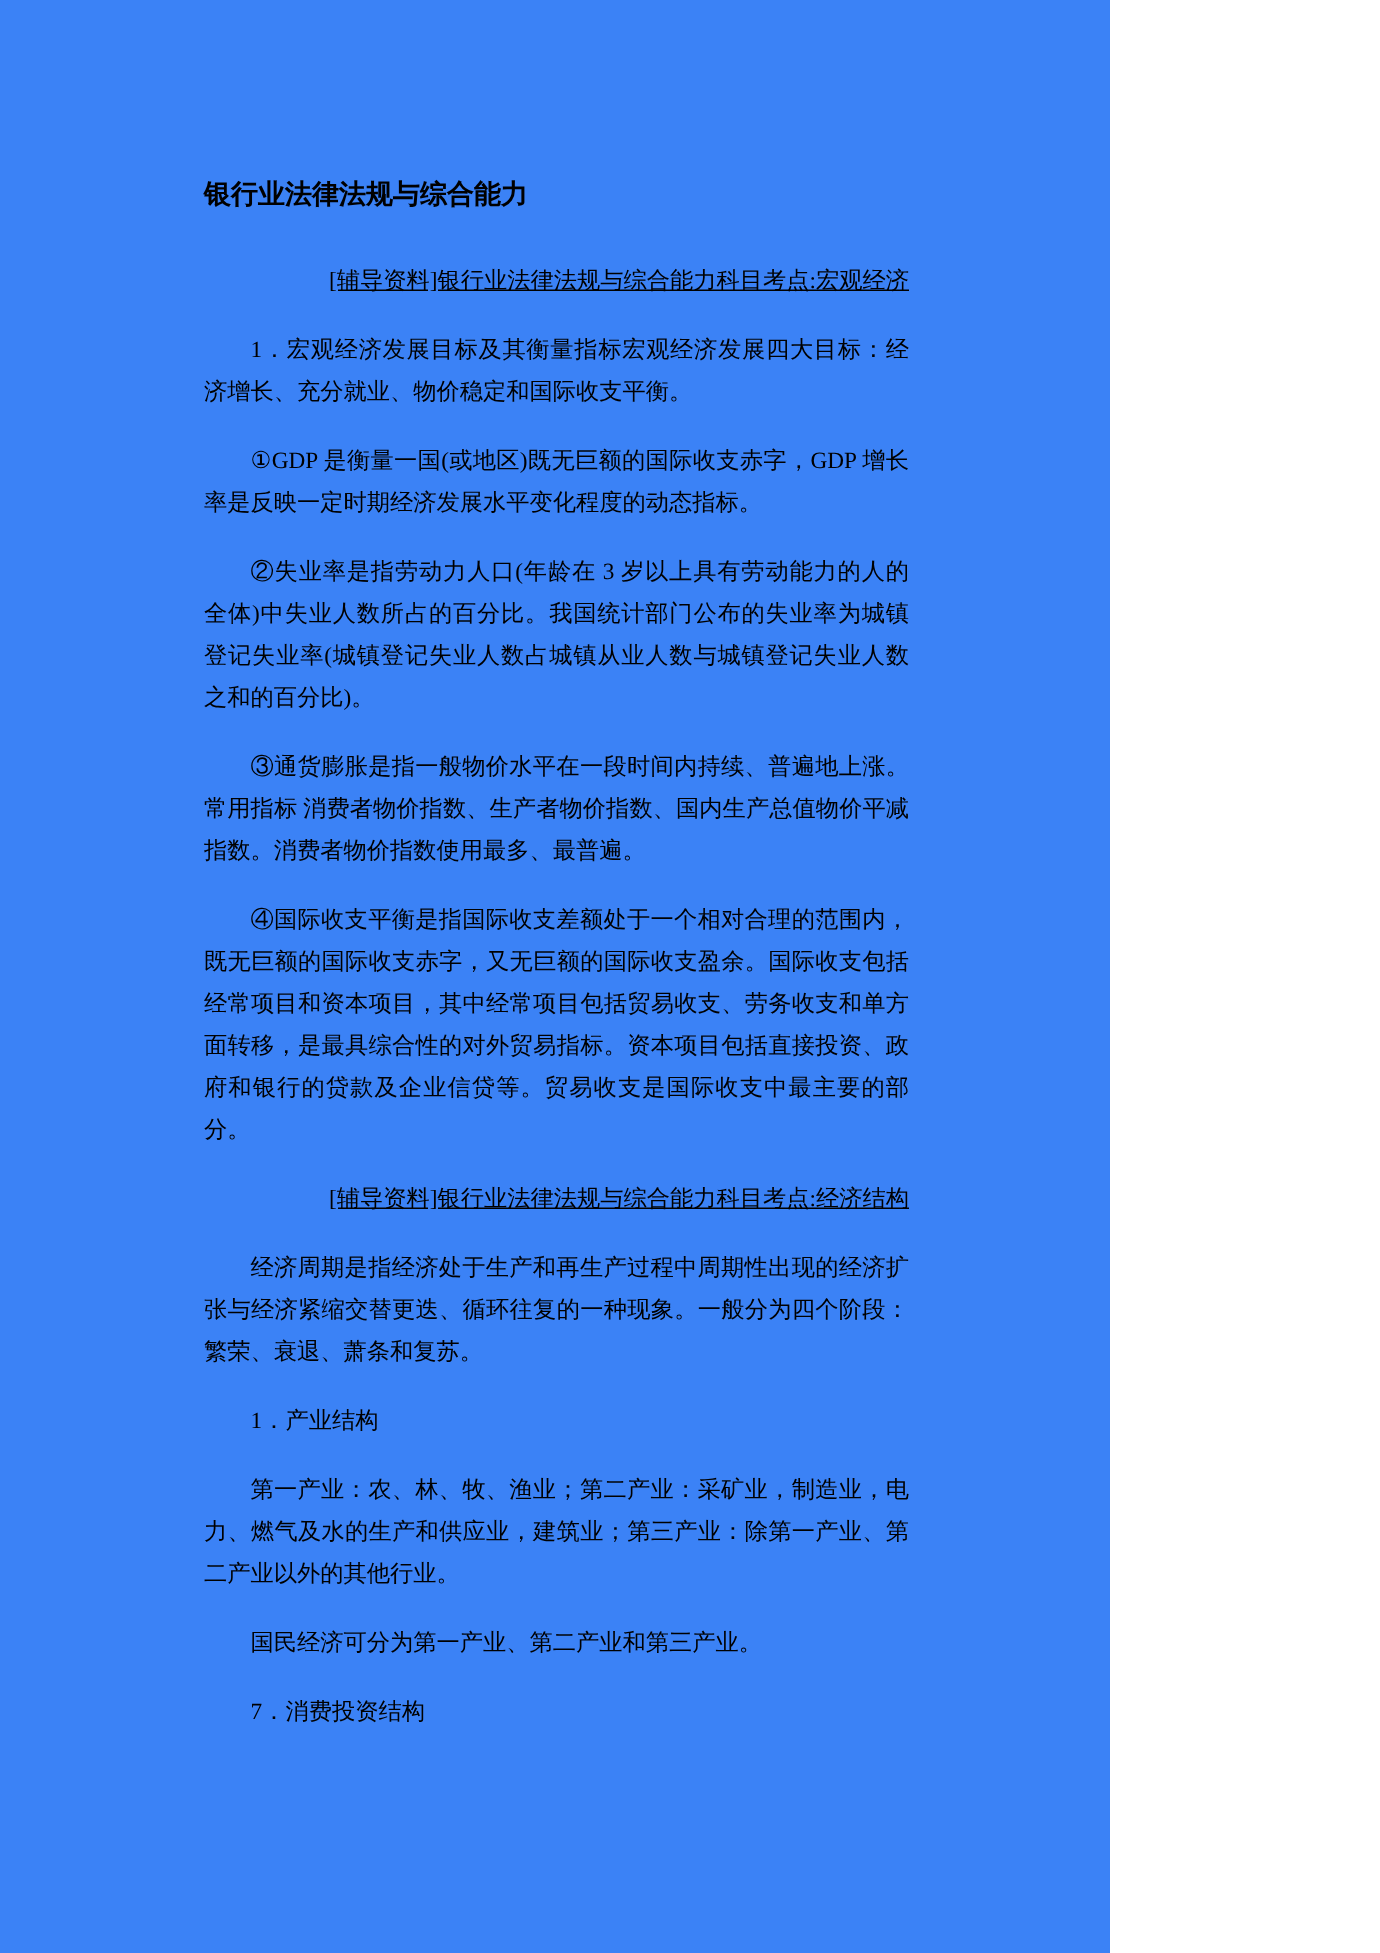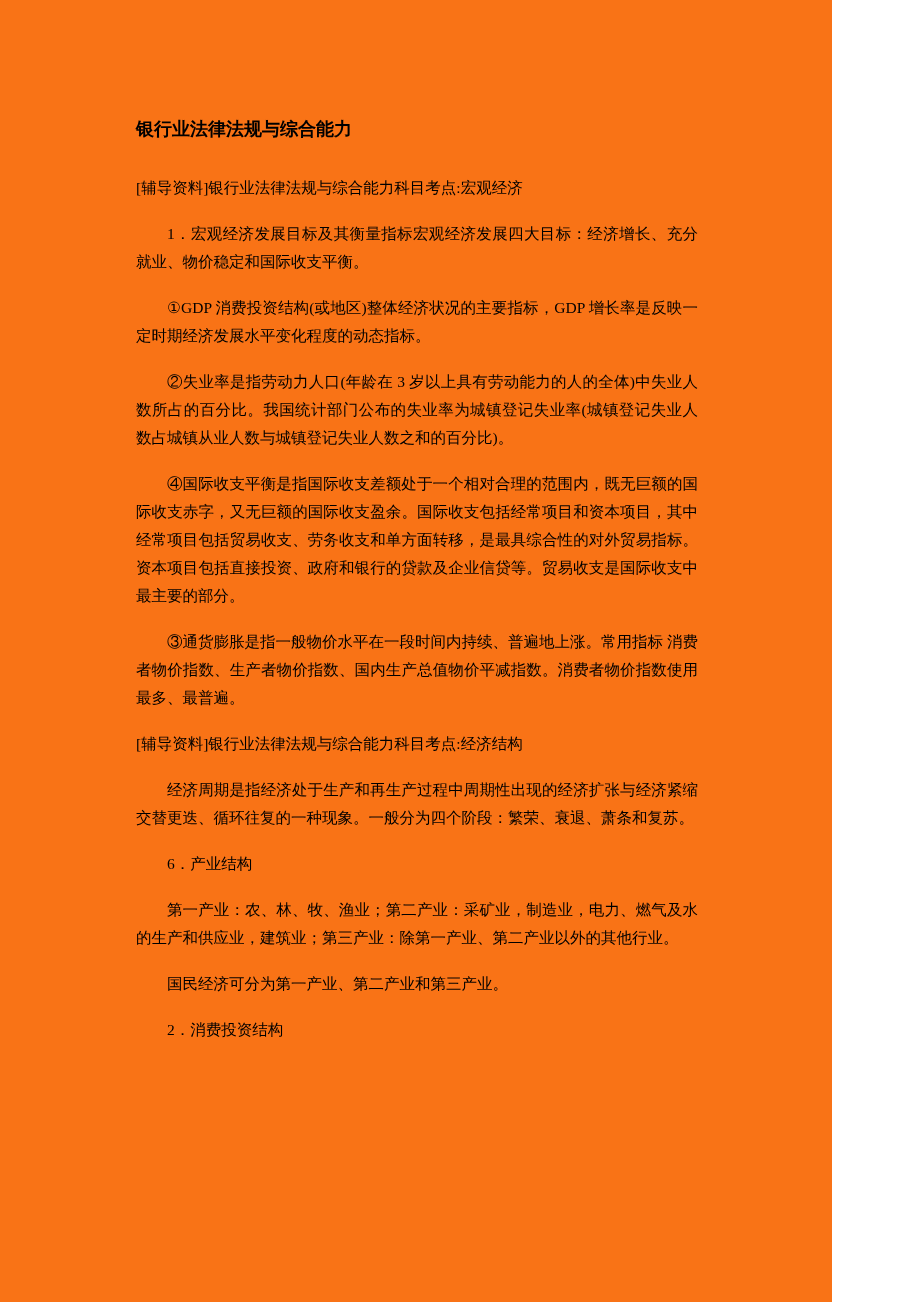--- a/index.html
+++ b/index.html
@@ -8,74 +8,75 @@
     background: #ffffff;
   }
   body {
     width: 920px;
     min-height: 1302px;
     color: #000000;
     font-family: "Liberation Serif", "DejaVu Serif", serif;
   }
   .page {
     box-sizing: border-box;
-    width: 832px;
+    width: 740px;
     min-height: 1302px;
     padding: 116px 134px 80px 136px;
-    background: #f97316;
+    background: #3b82f6;
   }
   .doc-title {
     font-family: "Liberation Sans", "DejaVu Sans", sans-serif;
     font-size: 18px;
     font-weight: bold;
     line-height: 26px;
     margin: 0 0 32px 0;
     text-align: left;
   }
   .para {
     font-size: 15.5px;
     line-height: 28px;
     margin: 0 0 18px 0;
     text-align: justify;
     word-break: break-all;
   }
   .para.indent {
     text-indent: 2em;
   }
   .para.center {
-    text-align: left;
+    text-align: right;
     text-indent: 0;
+    text-decoration: underline;
   }
 </style>
 </head>
 <body>
 
 <div class="page">
 
   <h1 class="doc-title">银行业法律法规与综合能力</h1>
 
   <p class="para center">[辅导资料]银行业法律法规与综合能力科目考点:宏观经济</p>
 
   <p class="para indent">1．宏观经济发展目标及其衡量指标宏观经济发展四大目标：经济增长、充分就业、物价稳定和国际收支平衡。</p>
 
 
-  <p class="para indent">①GDP 消费投资结构(或地区)整体经济状况的主要指标，GDP 增长率是反映一定时期经济发展水平变化程度的动态指标。</p>
+  <p class="para indent">①GDP 是衡量一国(或地区)既无巨额的国际收支赤字，GDP 增长率是反映一定时期经济发展水平变化程度的动态指标。</p>
 
   <p class="para indent">②失业率是指劳动力人口(年龄在 3 岁以上具有劳动能力的人的全体)中失业人数所占的百分比。我国统计部门公布的失业率为城镇登记失业率(城镇登记失业人数占城镇从业人数与城镇登记失业人数之和的百分比)。</p>
 
+  <p class="para indent">③通货膨胀是指一般物价水平在一段时间内持续、普遍地上涨。常用指标 消费者物价指数、生产者物价指数、国内生产总值物价平减指数。消费者物价指数使用最多、最普遍。</p>
+
   <p class="para indent">④国际收支平衡是指国际收支差额处于一个相对合理的范围内，既无巨额的国际收支赤字，又无巨额的国际收支盈余。国际收支包括经常项目和资本项目，其中经常项目包括贸易收支、劳务收支和单方面转移，是最具综合性的对外贸易指标。资本项目包括直接投资、政府和银行的贷款及企业信贷等。贸易收支是国际收支中最主要的部分。</p>
-
-  <p class="para indent">③通货膨胀是指一般物价水平在一段时间内持续、普遍地上涨。常用指标 消费者物价指数、生产者物价指数、国内生产总值物价平减指数。消费者物价指数使用最多、最普遍。</p>
 
 
   <p class="para center">[辅导资料]银行业法律法规与综合能力科目考点:经济结构</p>
 
   <p class="para indent">经济周期是指经济处于生产和再生产过程中周期性出现的经济扩张与经济紧缩交替更迭、循环往复的一种现象。一般分为四个阶段：繁荣、衰退、萧条和复苏。</p>
 
-  <p class="para indent">6．产业结构</p>
+  <p class="para indent">1．产业结构</p>
 
   <p class="para indent">第一产业：农、林、牧、渔业；第二产业：采矿业，制造业，电力、燃气及水的生产和供应业，建筑业；第三产业：除第一产业、第二产业以外的其他行业。</p>
 
   <p class="para indent">国民经济可分为第一产业、第二产业和第三产业。</p>
 
-  <p class="para indent">2．消费投资结构</p>
+  <p class="para indent">7．消费投资结构</p>
 
 </div>
 
 </body></html>

